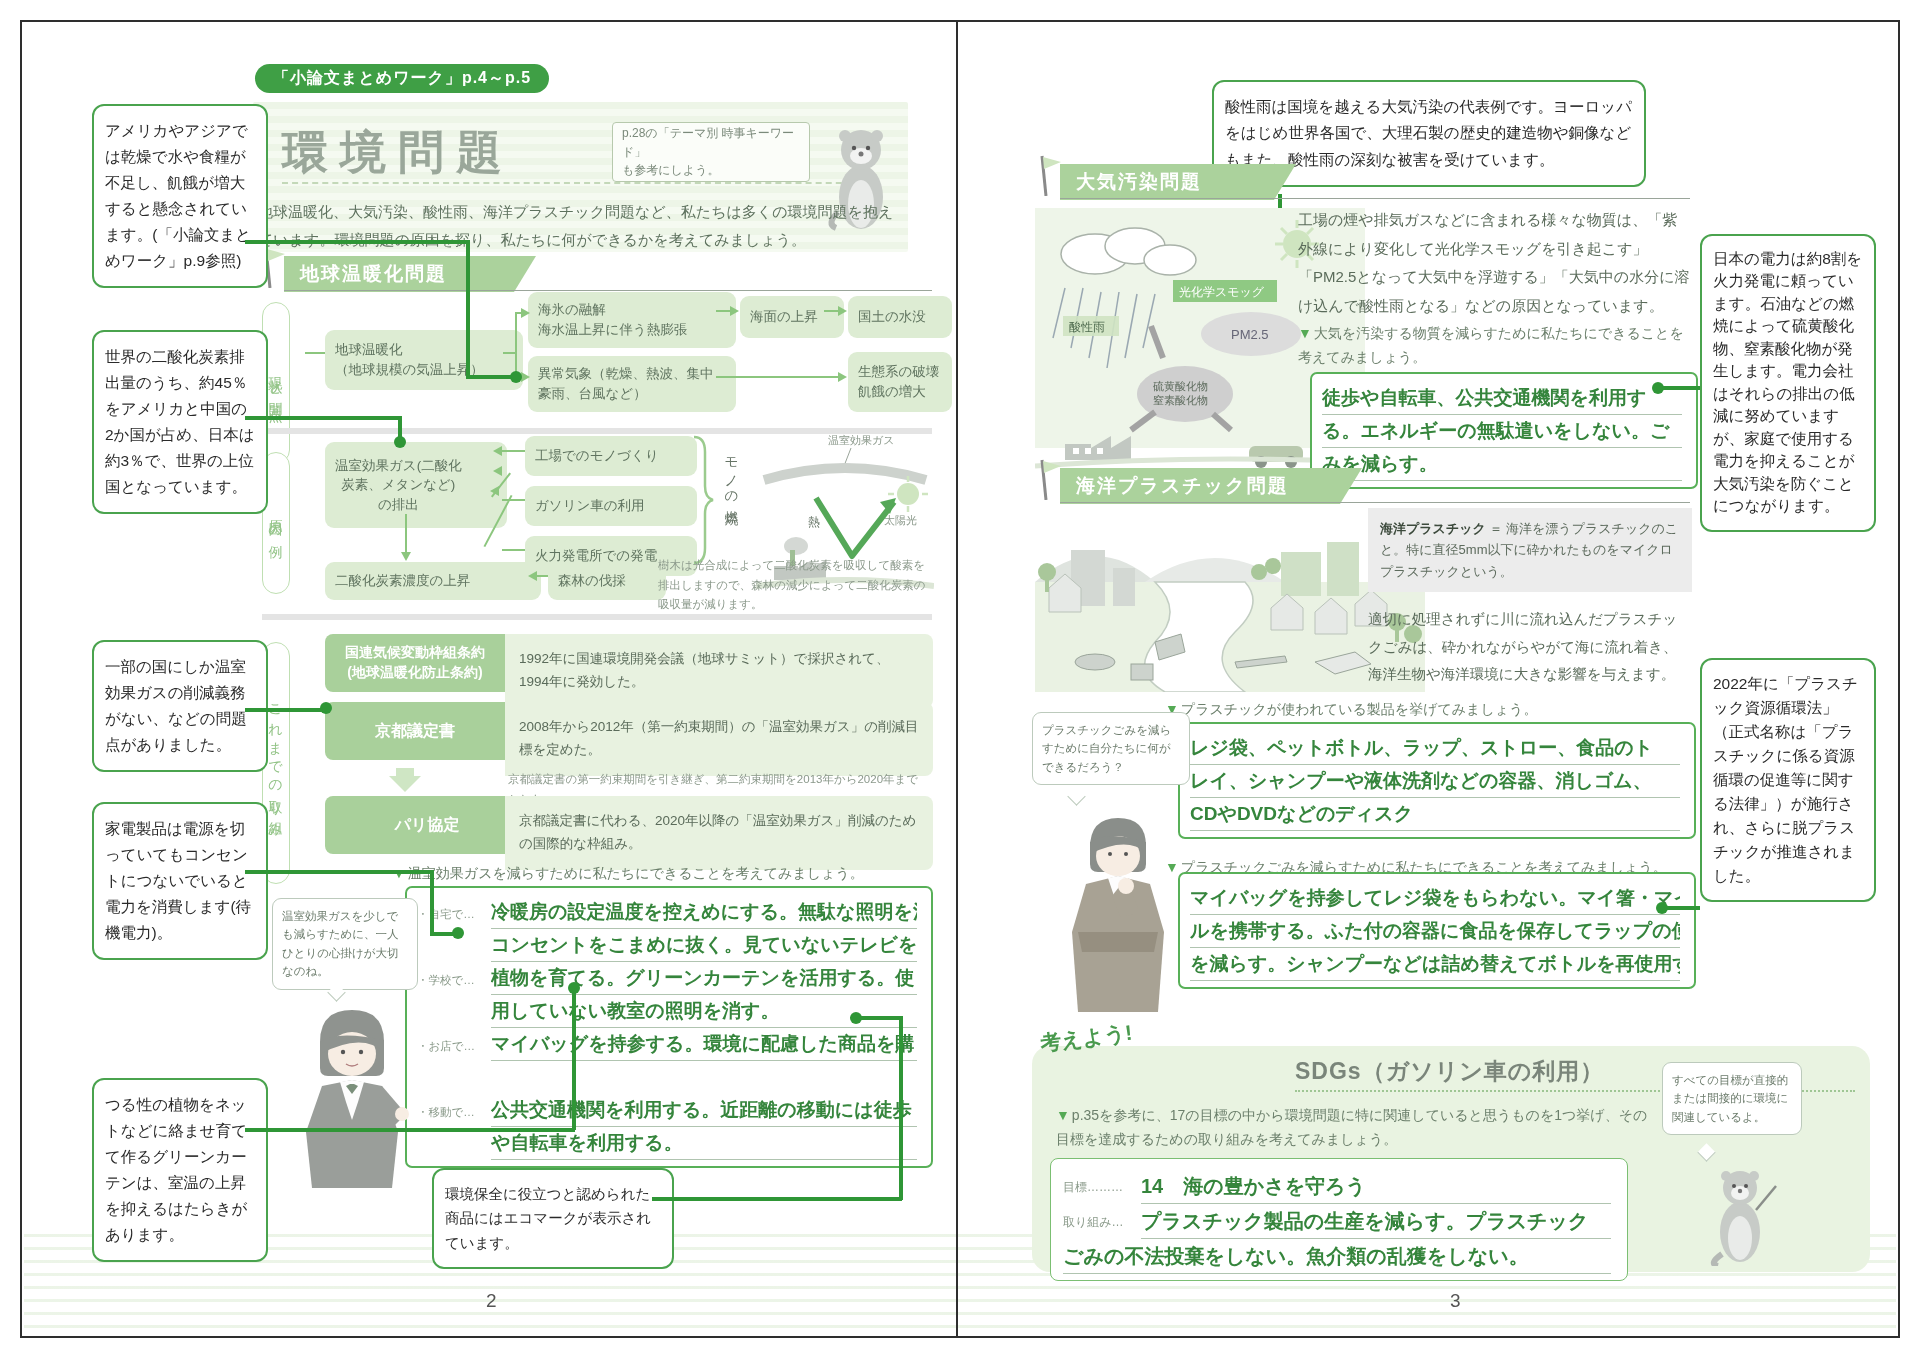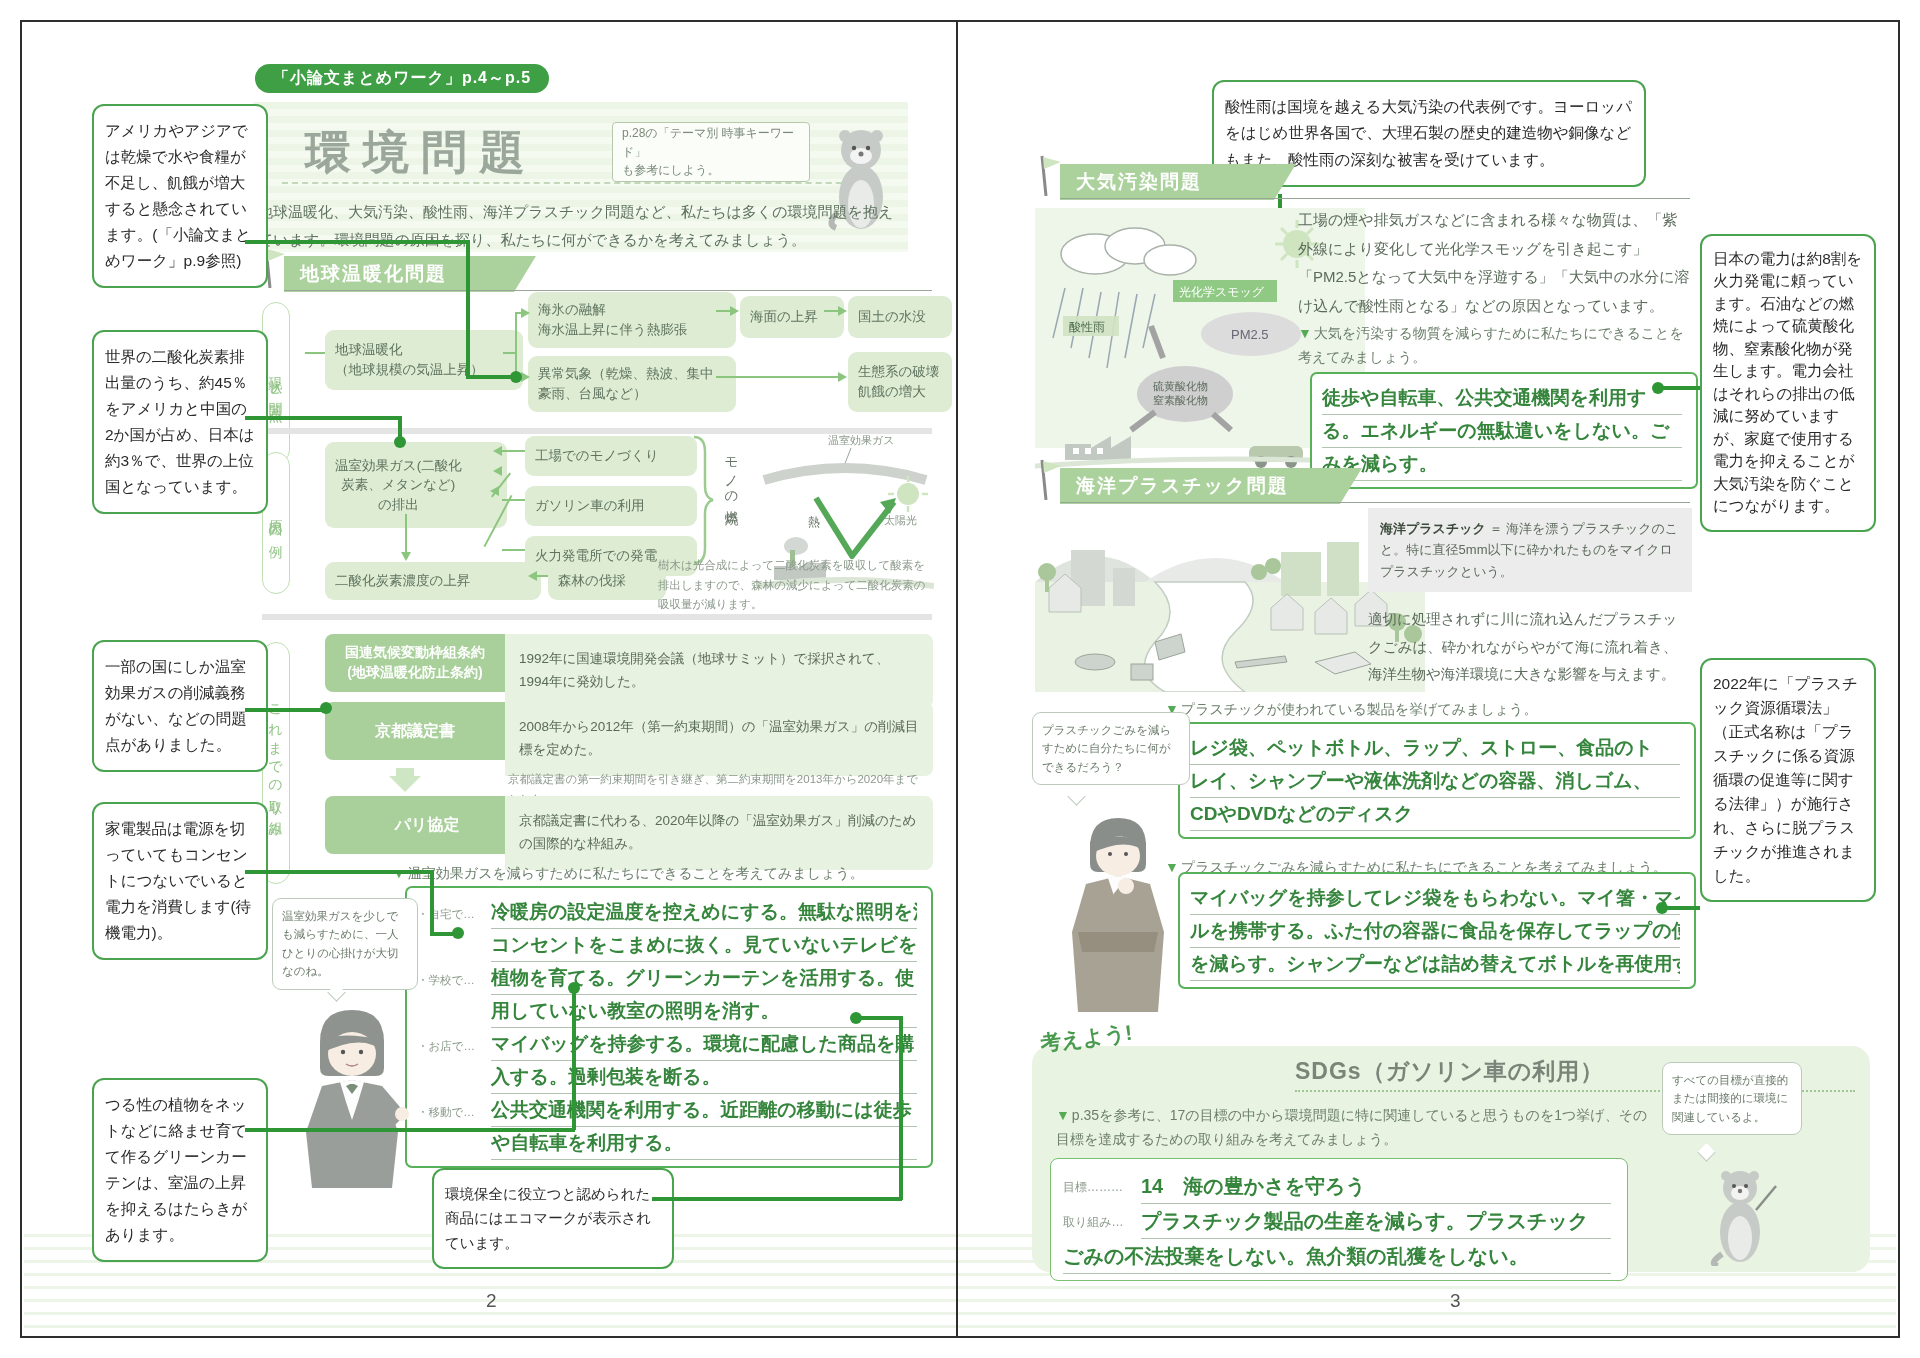--- a/index.html
+++ b/index.html
@@ -10,21 +10,21 @@
   .stripes-bottom{position:absolute;left:24px;bottom:24px;width:1872px;height:100px;
     background:repeating-linear-gradient(180deg, rgba(170,208,150,.28) 0 3px, rgba(255,255,255,0) 3px 13px);
     opacity:.8;}
   .pagenum{position:absolute;font-size:19px;color:#555;}
   
   .tag{position:absolute;background:#3f9f45;color:#fff;font-weight:bold;font-size:16px;
     padding:4px 18px;border-radius:15px;letter-spacing:1px;}
   .titleband{position:absolute;background:
     repeating-linear-gradient(180deg,#edf5e7 0 7px,#f5faf1 7px 14px);
     border-radius:2px;}
-  .title{position:absolute;font-size:46px;font-weight:bold;color:#9aa79a;letter-spacing:12px;margin-left:23px;}
+  .title{position:absolute;font-size:46px;font-weight:bold;color:#9aa79a;letter-spacing:12px;}
   .kwnote{position:absolute;border:1px solid #b7c9ad;border-radius:4px;background:#fbfdf9;
     padding:1px 9px;font-size:12px;color:#7b8a7b;line-height:1.55;}
   .intro{position:absolute;font-size:15px;color:#5d715d;line-height:1.85;}
   
   .ribbon{position:absolute;background:#abd29c;color:#fff;font-weight:bold;font-size:19px;
     letter-spacing:2px;padding:5px 24px 5px 16px;
     clip-path:polygon(0 0,100% 0,calc(100% - 22px) 100%,0 100%);}
   .secline{position:absolute;height:1px;background:#9aa59a;}
   .flag{position:absolute;}
   
@@ -241,21 +241,20 @@
     <div class="ansrow">
         <span class="anslabel"></span>
         <span class="anstext">用していない教室の照明を消す。</span>
       </div>
     <div class="ansrow">
         <span class="anslabel">・お店で…</span>
         <span class="anstext">マイバッグを持参する。環境に配慮した商品を購</span>
       </div>
     <div class="ansrow">
         <span class="anslabel"></span>
-        <span class="anstext">入する。過剰包装を断る。</span>
       </div>
     <div class="ansrow">
         <span class="anslabel">・移動で…</span>
         <span class="anstext">公共交通機関を利用する。近距離の移動には徒歩</span>
       </div>
     <div class="ansrow">
         <span class="anslabel"></span>
         <span class="anstext">や自転車を利用する。</span>
       </div>
   </div>

